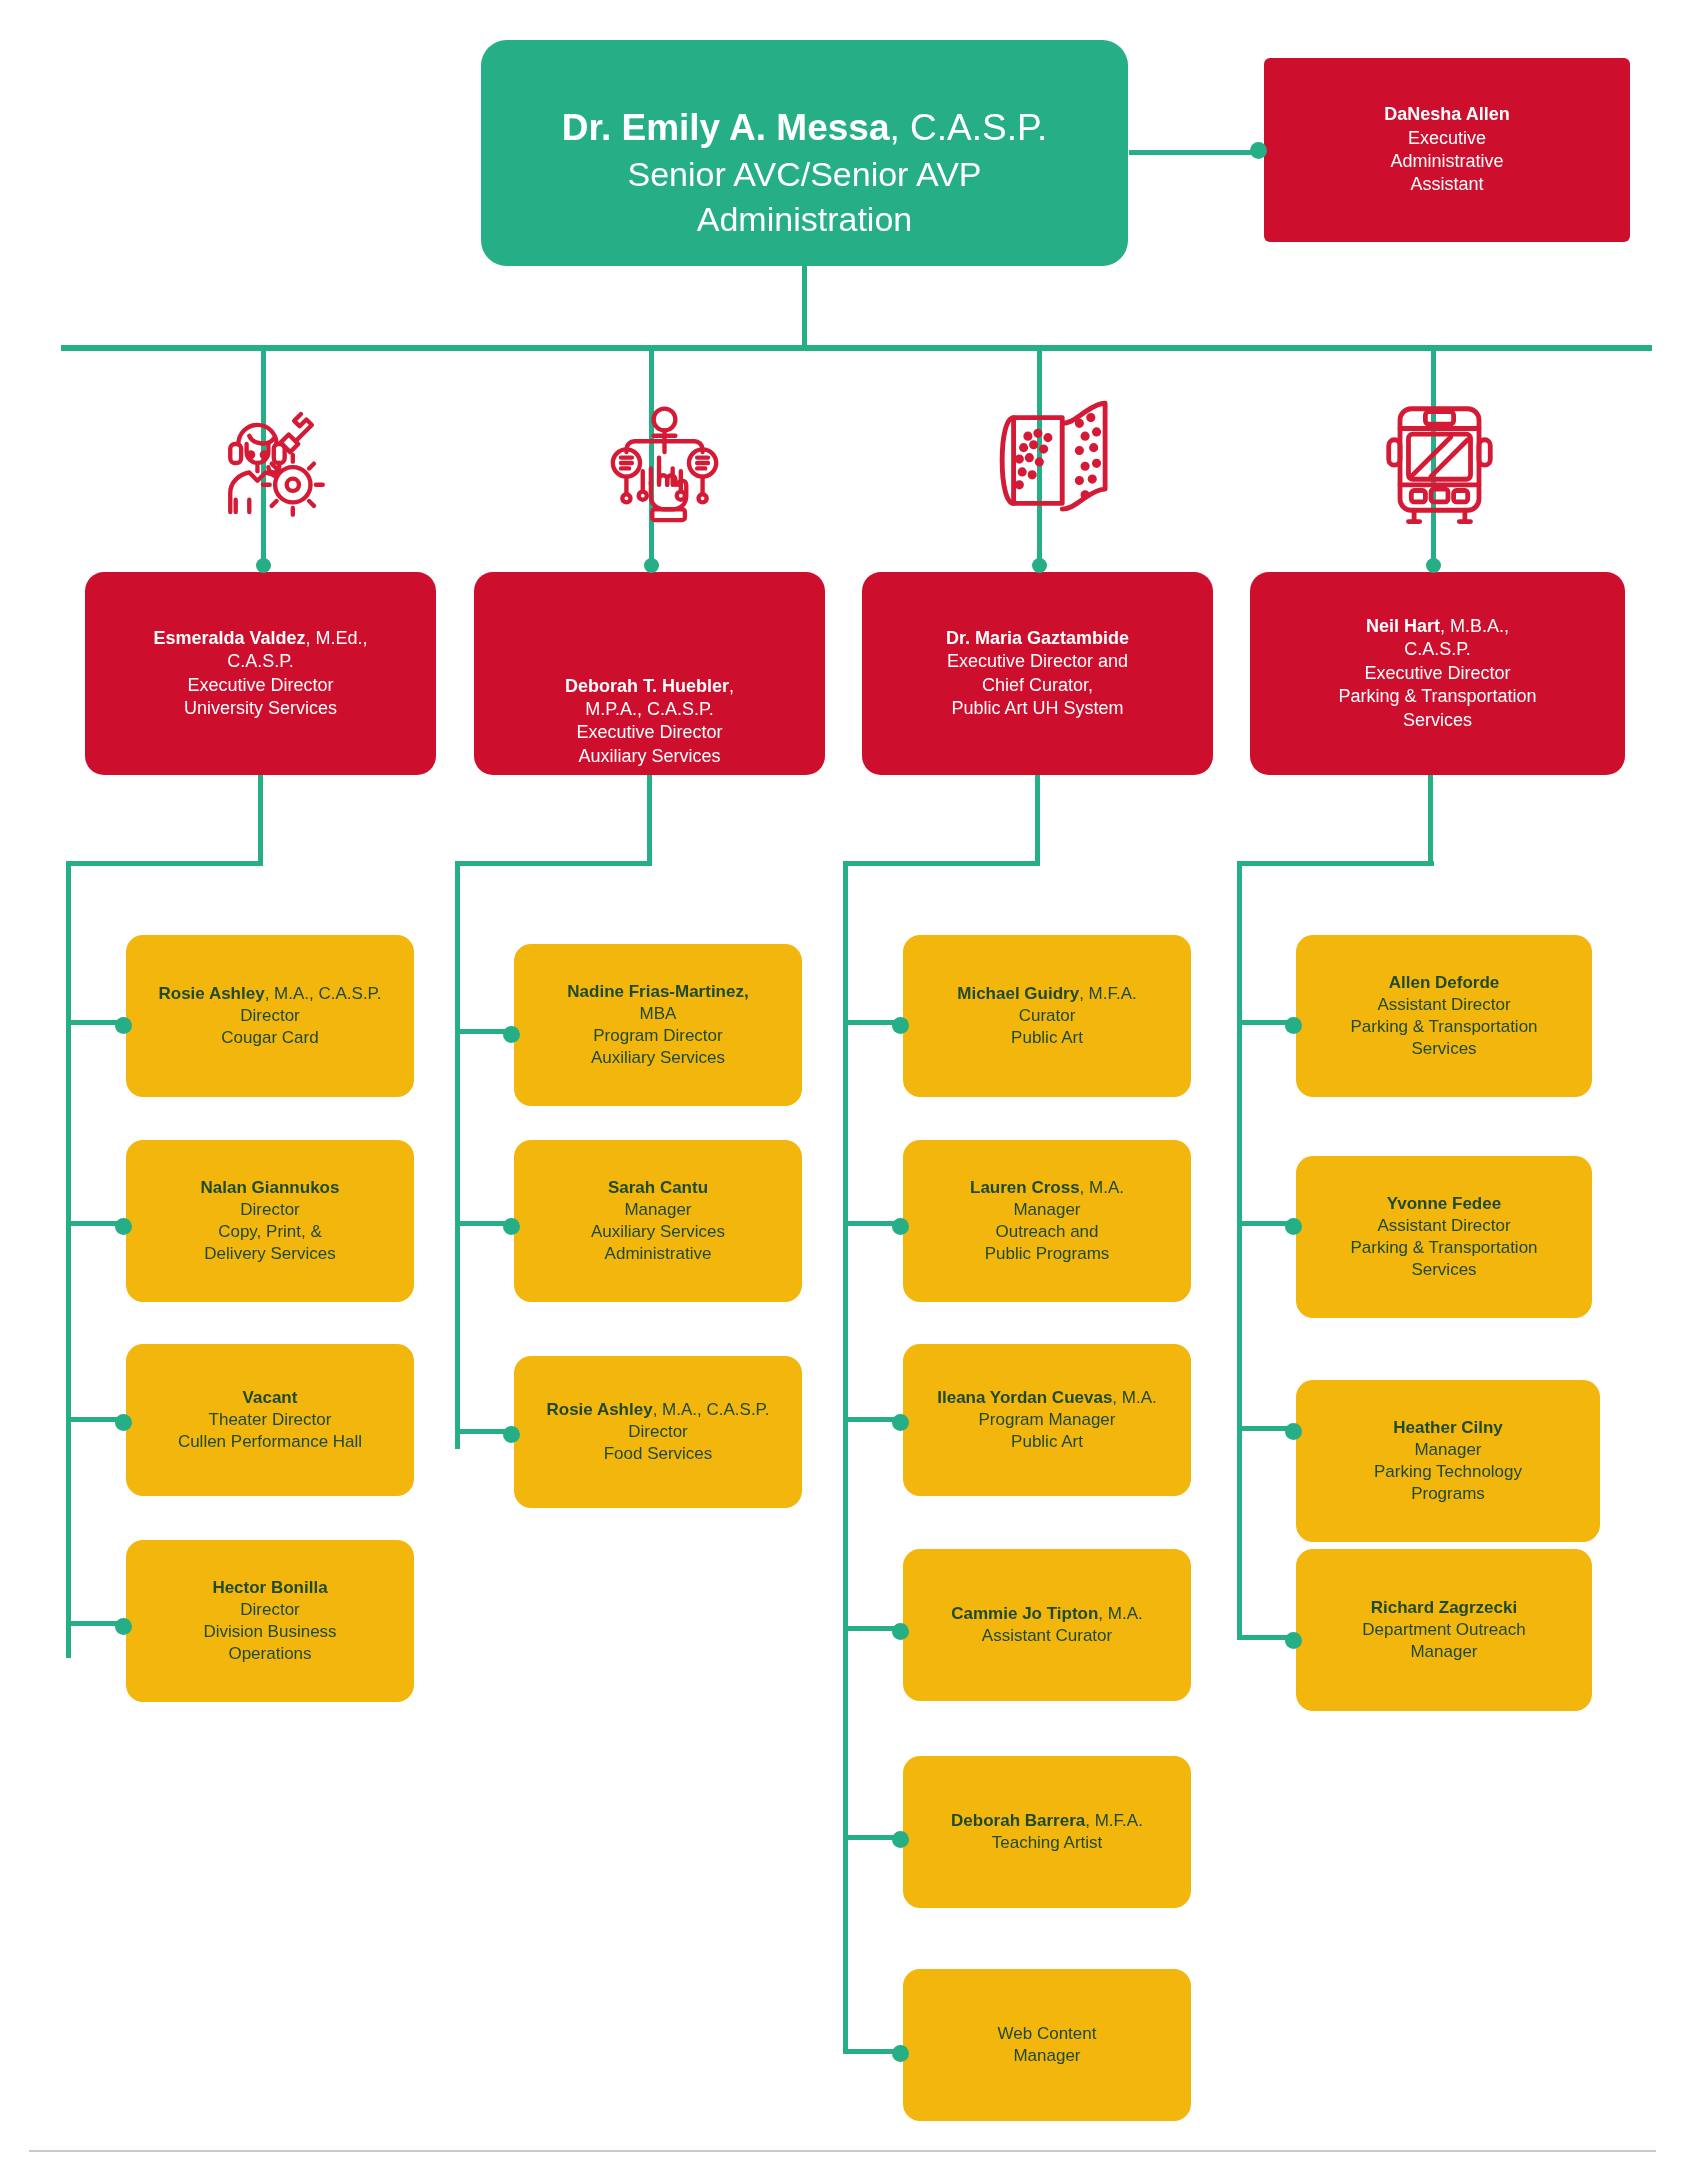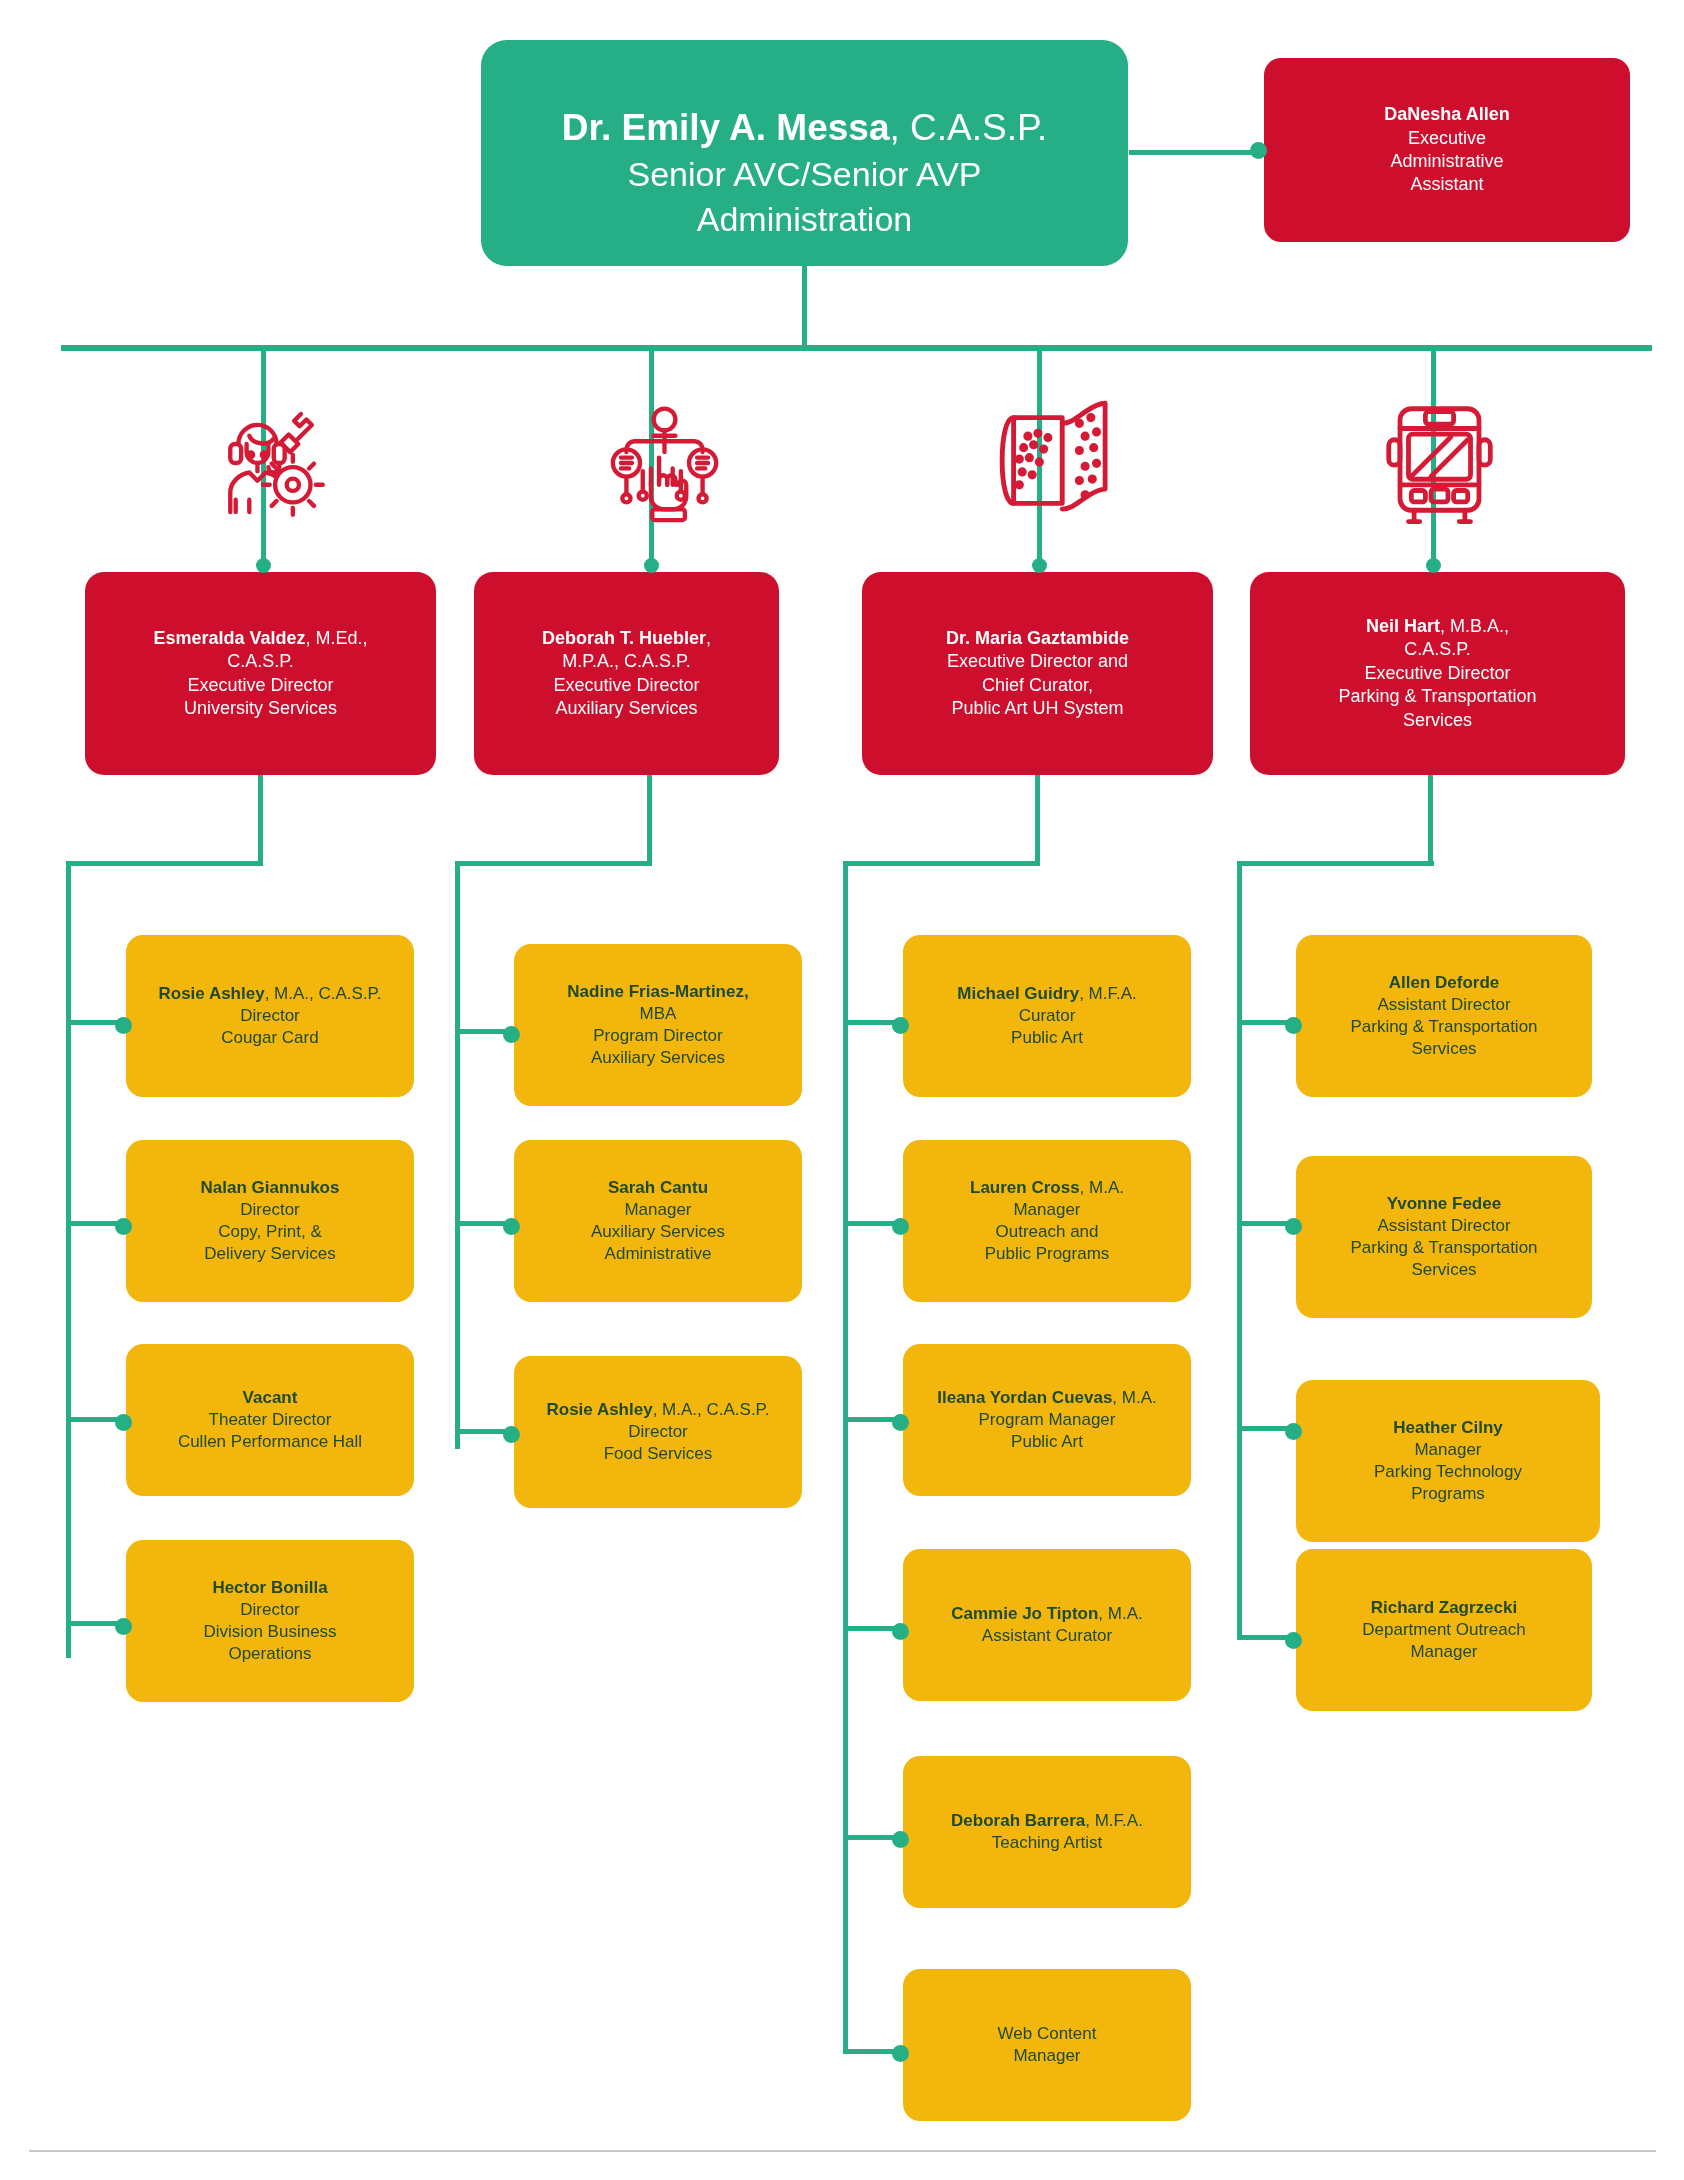--- a/index.html
+++ b/index.html
@@ -39,21 +39,21 @@
 
   
   .node.red{
     background:#CE0E2D;
     color:#ffffff;
   }
   .node.red .ln{font-size:18px;}
   .node.red .nm{font-weight:bold;}
 
   
-  .node.red.assistant{border-radius:17px;}
+  .node.red.assistant{border-radius:6px;}
   .node.red.assistant .ln{font-size:18px;}
 
   
   .node.yellow{
     background:#F2B60D;
     color:#1F4A2B;
     border-radius:17px;
   }
   .node.yellow .ln{font-size:17px;}
   .node.yellow .nm{font-weight:bold;}
@@ -249,21 +249,21 @@
   <div class="node yellow" style="left:126px;top:1540px;width:288px;height:162px;">
     <span class="ln nm">Hector Bonilla</span>
     <span class="ln">Director</span>
     <span class="ln">Division Business</span>
     <span class="ln">Operations</span>
   </div>
 
   <div class="conn v" style="left:649px;top:345px;height:221px;"></div>
   <div class="dot small" style="left:644px;top:558px;"></div>
 
-  <div class="node red" style="left:474px;top:572px;width:305px;height:203px;">
+  <div class="node red" style="left:474px;top:572px;width:351px;height:203px;justify-content:flex-end;">
     <span class="ln"><b class="nm">Deborah T. Huebler</b><span>,</span></span>
     <span class="ln">M.P.A., C.A.S.P.</span>
     <span class="ln">Executive Director</span>
     <span class="ln">Auxiliary Services</span>
   </div>
 
   <div class="conn v" style="left:647px;top:775px;height:91px;"></div>
   <div class="conn h" style="left:455px;top:861px;width:197px;"></div>
   <div class="conn v" style="left:455px;top:861px;height:588px;"></div>
 

